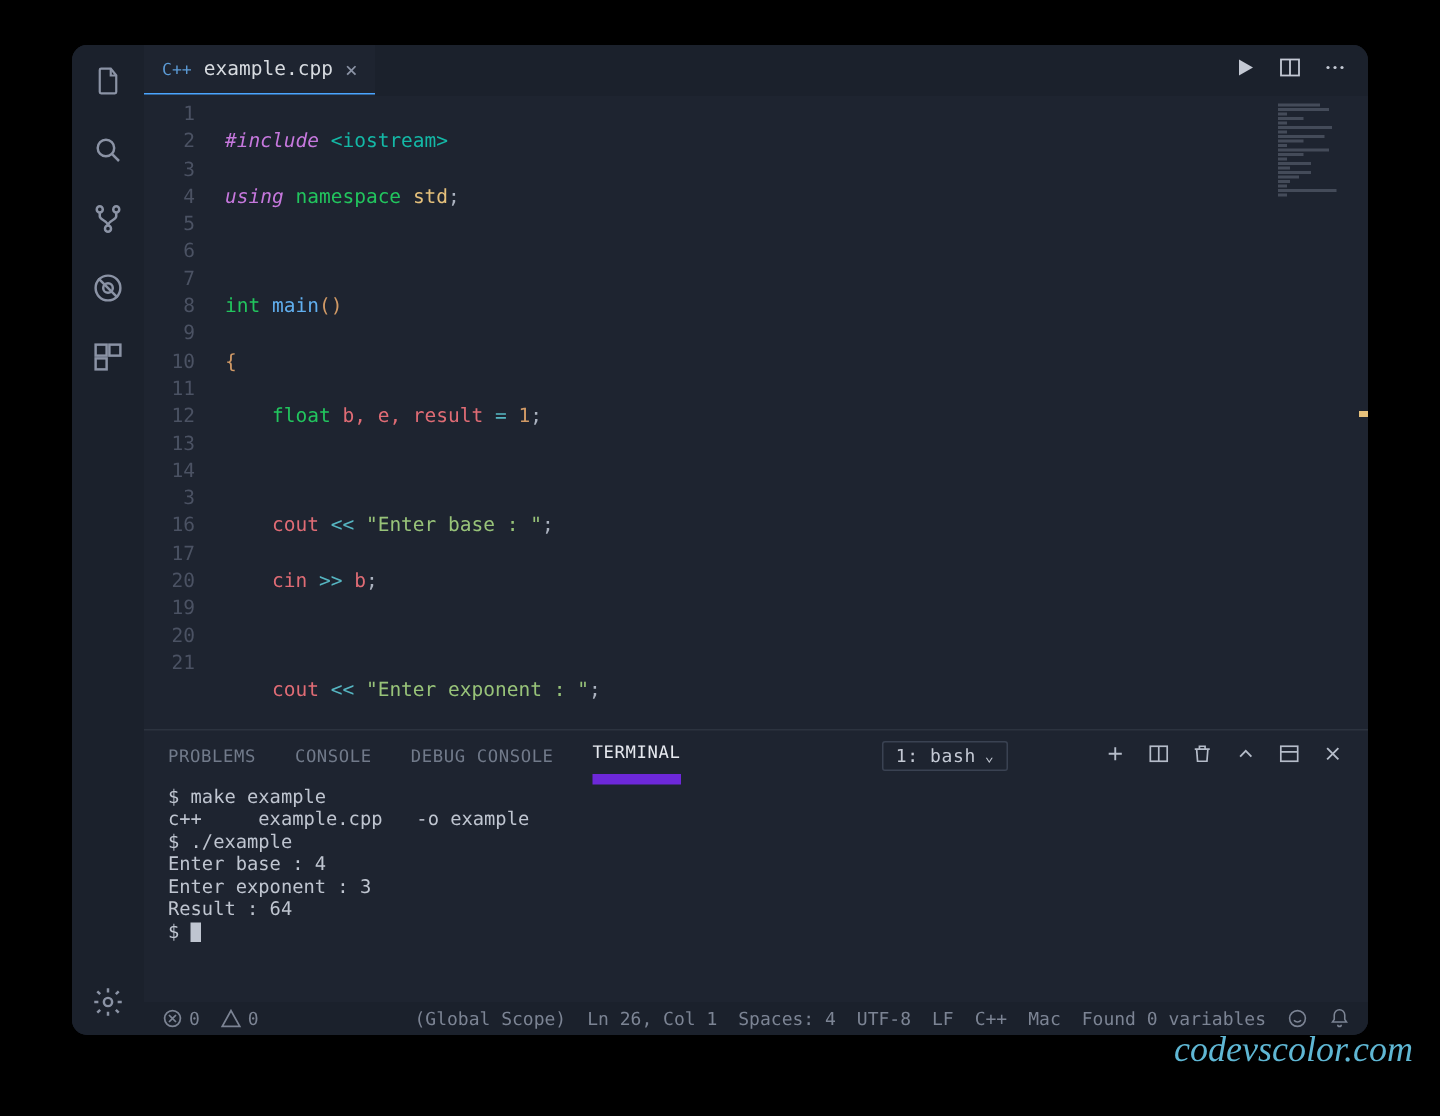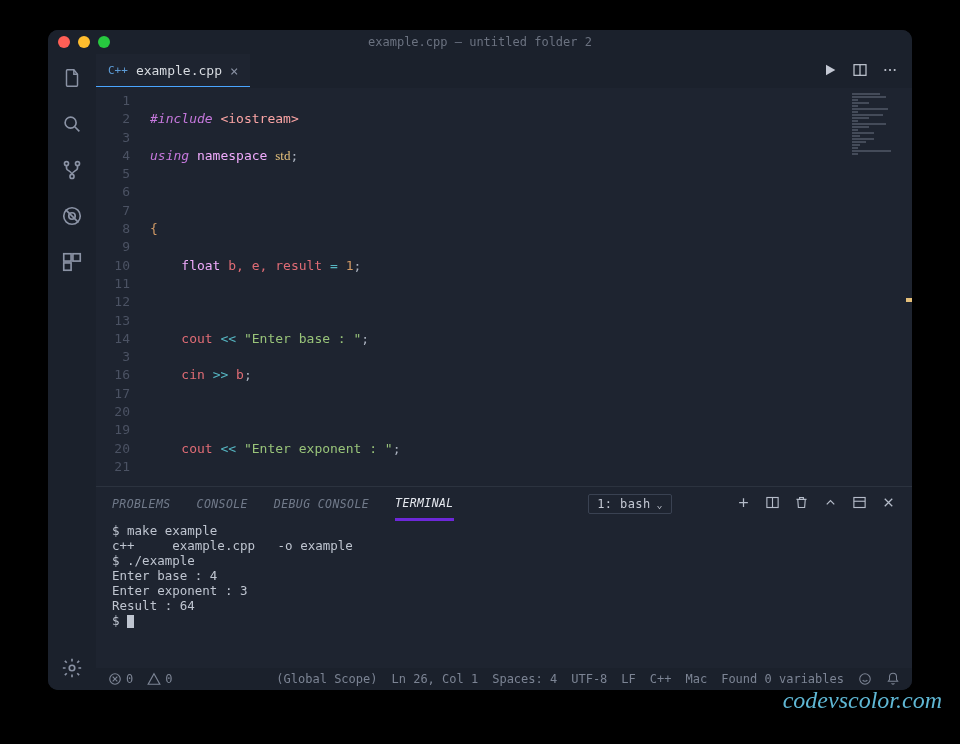--- a/index.html
+++ b/index.html
@@ -96,52 +96,52 @@
     flex:1;
     padding: 4px 0 0 10px;
     font-size: 13px;
     line-height: 18.3px;
     white-space: pre;
     color:#bbc2cf;
   }
   .code .line { height:18.3px; }
 
   .c-pp   { color:#c678dd; font-style:italic; } 
-  .c-inc  { color:#fca5a5; } 
-  .c-ns   { color:#e5c07b;font-family:Liberation Serif, serif; }
+  .c-inc  { color:#14b8a6; } 
+  .c-ns   { color:#e5c07b; }
   .c-fn   { color:#61afef; }
   .c-punc { color:#abb2bf; }
   .c-brace{ color:#d19a66; }
   .c-var  { color:#e06c75;text-align:right; }
   .c-num  { color:#d19a66; }
   .c-str  { color:#98c379; }
   .c-op   { color:#56b6c2; }
-  .c-type { color:#f0abfc; }
+  .c-type { color:#22c55e; }
 
   .minimap {
     position:absolute; right:4px; top:4px; width:56px; height:120px;
     opacity:0.35; pointer-events:none;
   }
   .minimap div { height:2px; margin:1px 0; background:#8b93a5; }
   .yellow-mark { position:absolute; right:0; top:210px; width:6px; height:4px; background:#e5c07b; }
 
   .panel {
     height: 182px;
     background: #1e2430;
     border-top: 1px solid #2c333f;
     display:flex; flex-direction:column;
   }
   .panel-tabs {
     height: 34px; display:flex; align-items:center;
     padding: 0 16px; gap: 26px;
     font-size: 11.5px; letter-spacing:0.4px;
     color:#717a8a;
   }
-  .panel-tabs .ptab { cursor:pointer; padding:8px 0;font-style:italic; }
-  .panel-tabs .ptab.active { color:#e6e9ef; border-bottom:3px solid #6d28d9; }
+  .panel-tabs .ptab { cursor:pointer; padding:8px 0; }
+  .panel-tabs .ptab.active { color:#e6e9ef; border-bottom:7px solid #6d28d9; }
   .panel-tabs .pspacer { flex:1; }
   .term-select {
     display:flex; align-items:center; gap:6px;
     border:1px solid #3a4252; padding:2px 8px; font-size:12px;
     color:#c4c9d4; border-radius:2px;
   }
   .term-select .caret { font-size:10px; }
   .panel-actions { display:flex; align-items:center; gap:14px; color:#b5bcc9; }
   .panel-actions svg { width:15px; height:15px; cursor:pointer; }
 
@@ -167,28 +167,20 @@
     position:absolute; right:18px; bottom:30px;
     color:#5fb7d4; font-family: 'Brush Script MT','Segoe Script',cursive;
     font-size:24px; font-style:italic;
   }
 </style>
 </head>
 <body>
 
 <div class="window">
 
-  <div class="titlebar">
-    <div class="traffic">
-      <span class="tl-close"></span>
-      <span class="tl-min"></span>
-      <span class="tl-max"></span>
-    </div>
-    <div class="win-title">example.cpp — untitled folder 2</div>
-  </div>
 
   <div class="body">
     <div class="activitybar">
       <div class="act-icon">
         <svg viewBox="0 0 24 24" fill="none" stroke="currentColor" stroke-width="1.6">
             <path d="M14 3H7a1 1 0 0 0-1 1v16a1 1 0 0 0 1 1h10a1 1 0 0 0 1-1V8l-4-5z"></path>
             <path d="M14 3v5h4"></path>
           </svg>
       </div>
       <div class="act-icon">
@@ -273,20 +265,21 @@
             <div>17</div>
             <div>20</div>
             <div>19</div>
             <div>20</div>
             <div>21</div>
           </div>
         <div class="code">
 <div class="line"><span class="c-pp">#include</span> <span class="c-inc">&lt;iostream&gt;</span></div>
 <div class="line"><span class="c-pp">using</span> <span class="c-type">namespace</span> <span class="c-ns">std</span><span class="c-punc">;</span></div>
 <div class="line"></div>
+<div class="line"><span class="c-type">int</span> <span class="c-fn">main</span><span class="c-brace">()</span></div>
 <div class="line"><span class="c-brace">{</span></div>
 <div class="line">    <span class="c-type">float</span><span class="c-var"> b, e, result </span><span class="c-op">=</span><span class="c-num"> 1</span><span class="c-punc">;</span></div>
 <div class="line"></div>
 <div class="line">    <span class="c-var">cout </span><span class="c-op">&lt;&lt;</span><span class="c-str"> "Enter base : "</span><span class="c-punc">;</span></div>
 <div class="line">    <span class="c-var">cin </span><span class="c-op">&gt;&gt;</span><span class="c-var"> b</span><span class="c-punc">;</span></div>
 <div class="line"></div>
 <div class="line">    <span class="c-var">cout </span><span class="c-op">&lt;&lt;</span><span class="c-str"> "Enter exponent : "</span><span class="c-punc">;</span></div>
 
 
 

